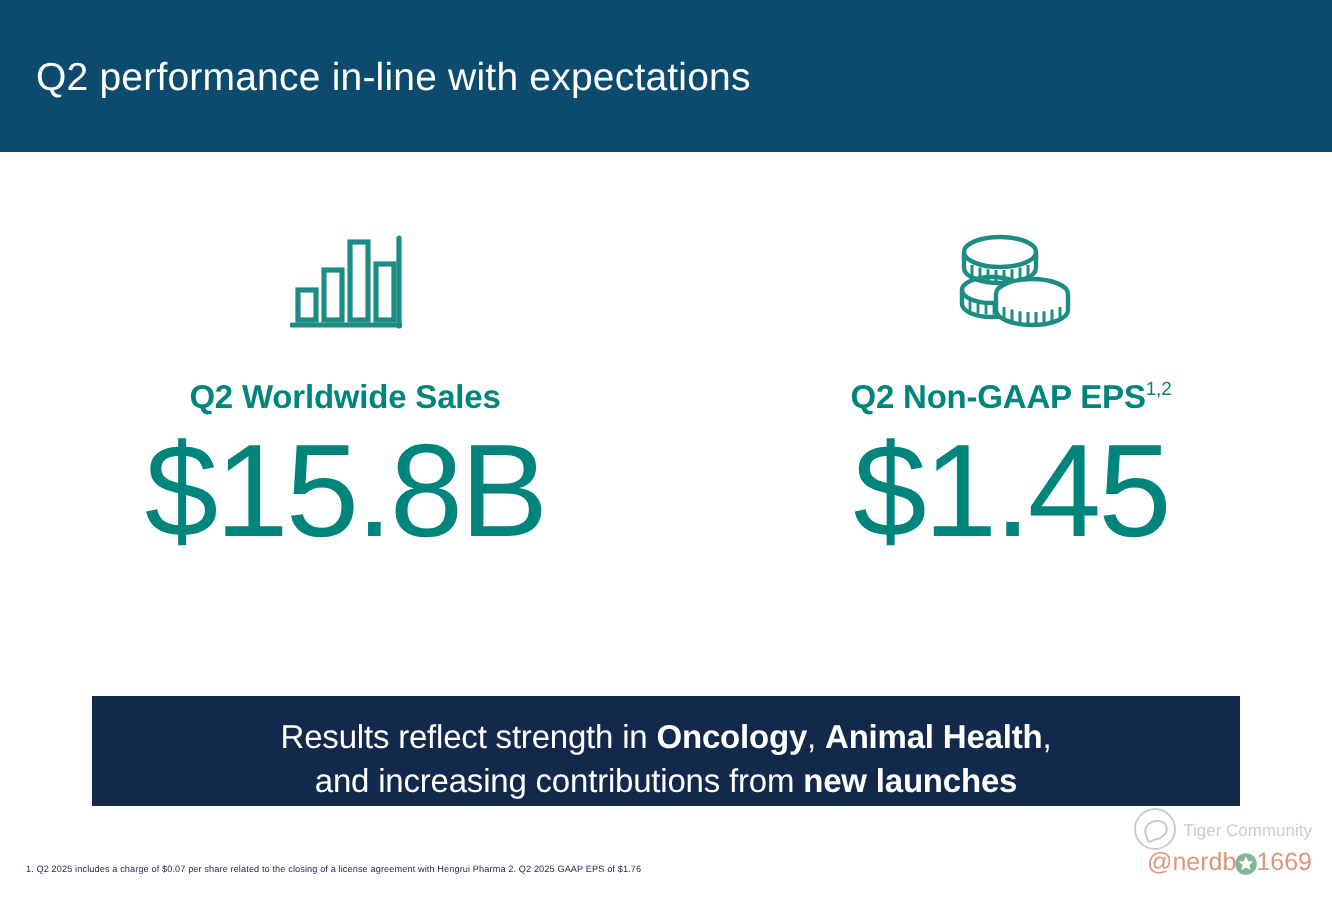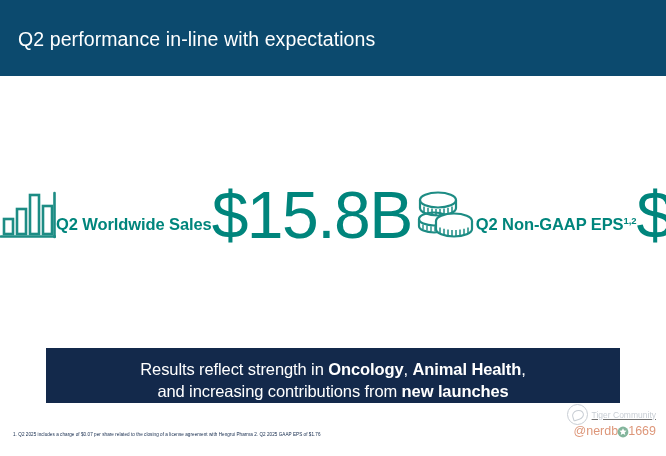--- a/index.html
+++ b/index.html
@@ -49,21 +49,23 @@
     position: absolute;
     left: 0;
     top: 110px;
     width: 666px;
     height: 210px;
     display: flex;
   }
   .metric-col {
     flex: 1 1 50%;
     display: flex;
-    align-items: center;
+    flex-direction: column;
+    align-items: center;
+    padding-left: 12px;
   }
 
   .metric-icon {
     height: 62px;
     display: flex;
     align-items: center;
     justify-content: center;
   }
 
   .metric-label {
@@ -71,21 +73,21 @@
     font-size: 16.5px;
     font-weight: bold;
     color: #00857C;
     white-space: nowrap;
     letter-spacing: -0.1px;
   }
   .metric-label sup {
     font-size: 9.5px;
     vertical-align: super;
     line-height: 0;
-    font-weight: bold;
+    font-weight: normal;
   }
 
   .metric-value {
     margin-top: 2px;
     font-size: 66px;
     font-weight: 300;
     color: #00857C;
     line-height: 1.05;
     letter-spacing: -1.5px;
     white-space: nowrap;
@@ -139,21 +141,20 @@
     pointer-events: none;
     opacity: 0.55;
   }
   .wm-top {
     position: absolute;
     right: 4px;
     top: 4px;
     display: flex;
     align-items: center;
     gap: 4px;
-    text-decoration: underline;
   }
   .wm-logo {
     width: 19px;
     height: 19px;
     border-radius: 50%;
     border: 1.4px solid #9aa4b0;
     position: relative;
     flex: none;
   }
   .wm-logo::after {

